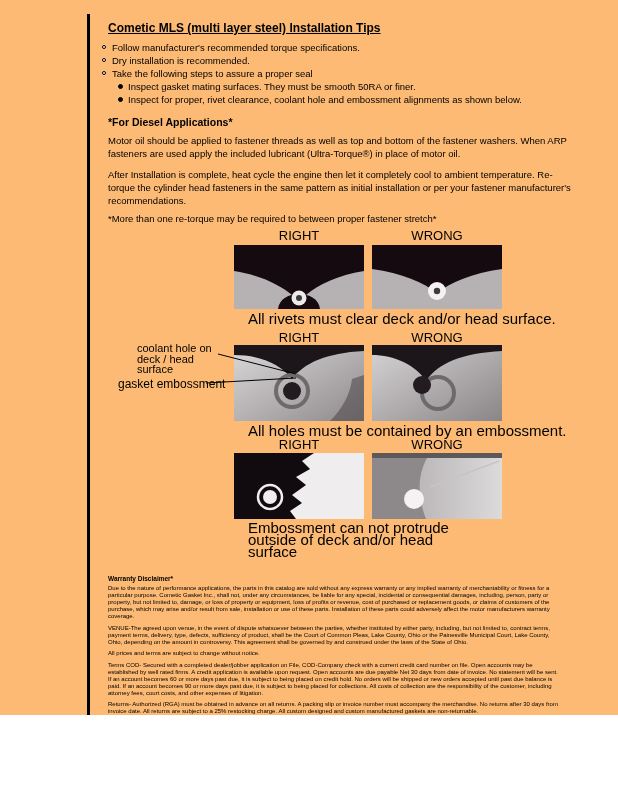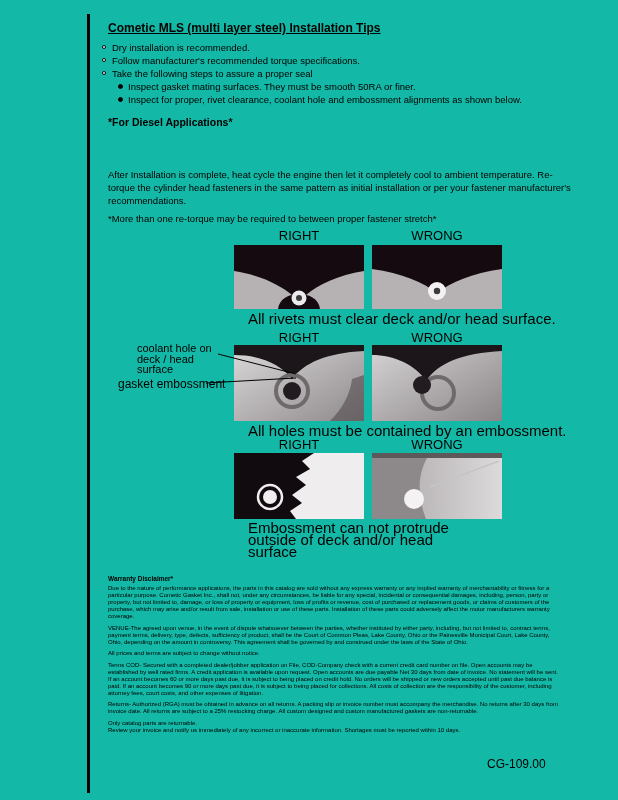--- a/index.html
+++ b/index.html
@@ -1,18 +1,18 @@
 <!DOCTYPE html>
 <html><head>
 <meta charset="utf-8">
 <style>
   * { margin:0; padding:0; box-sizing:border-box; }
   html,body { width:618px; height:800px; }
   body { background:#ffffff; font-family:"Liberation Sans", sans-serif; color:#000; }
-  .page { position:relative; width:618px; height:800px; background:#14b8a6; overflow:hidden; }
+  .page { position:relative; width:618px; height:715px; background:#fdba74; overflow:hidden; }
 
   .left-rule { position:absolute; left:87px; top:14px; width:3px; height:779px; background:#000; }
 
   .title { position:absolute; left:108px; top:21px; font-size:12px; font-weight:bold; text-decoration:underline; }
 
   .tips { position:absolute; left:100px; top:41px; width:485px; font-size:9.5px; line-height:13px; }
   .tip { position:relative; padding-left:12px; }
   .tip .dot { position:absolute; left:2px; top:4px; width:4px; height:4px; border:1px solid #000; border-radius:50%; background:#fff; }
   .subtips { margin-left:16px; }
   .subtip .dot { background:#000; border-color:#000; width:5px; height:5px; }
@@ -52,43 +52,44 @@
 
 <div class="page">
 
   <div class="left-rule"></div>
 
   <div class="title">Cometic MLS (multi layer steel) Installation Tips</div>
 
   <div class="tips">
     <div class="tip">
       <span class="dot"></span>
-      <span>Dry installation is recommended.</span>
+      <span>Follow manufacturer's recommended torque specifications.</span>
     </div>
     <div class="tip">
       <span class="dot"></span>
-      <span>Follow manufacturer's recommended torque specifications.</span>
+      <span>Dry installation is recommended.</span>
     </div>
     <div class="tip">
       <span class="dot"></span>
       <span>Take the following steps to assure a proper seal</span>
     </div>
     <div class="subtips">
       <div class="tip subtip">
         <span class="dot"></span>
         <span>Inspect gasket mating surfaces.  They must be smooth 50RA or finer.</span>
       </div>
       <div class="tip subtip">
         <span class="dot"></span>
         <span>Inspect for proper, rivet clearance, coolant hole and embossment alignments as shown below.</span>
       </div>
     </div>
   </div>
 
   <div class="diesel-heading">*For Diesel Applications*</div>
+  <p class="para p1">Motor oil should be applied to fastener threads as well as top and bottom of the fastener washers. When ARP fasteners are used apply the included lubricant (Ultra-Torque®) in place of motor oil.</p>
   <p class="para p2">After Installation is complete, heat cycle the engine then let it completely cool to ambient temperature. Re-torque the cylinder head fasteners in the same pattern as initial installation or per your fastener manufacturer's recommendations.</p>
   <p class="para p3">*More than one re-torque may be required to between proper fastener stretch*</p>
 
   <div class="fig-labels labels1">
     <div class="fl">RIGHT</div>
     <div class="fl">WRONG</div>
   </div>
   <div class="fig-images images1">
     <svg width="130" height="64" viewBox="0 0 130 64">
       <rect width="130" height="64" fill="#150a10"></rect>

